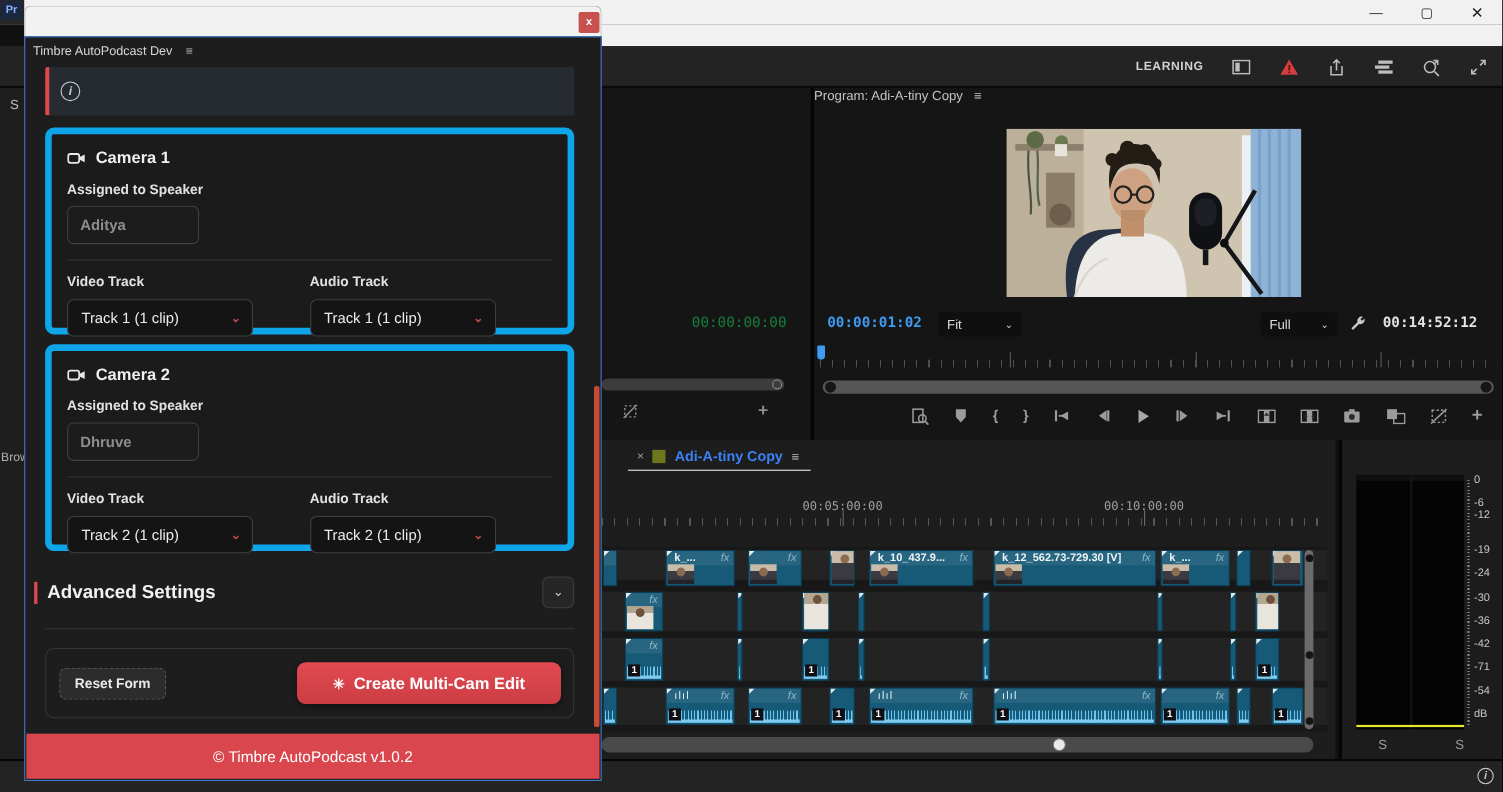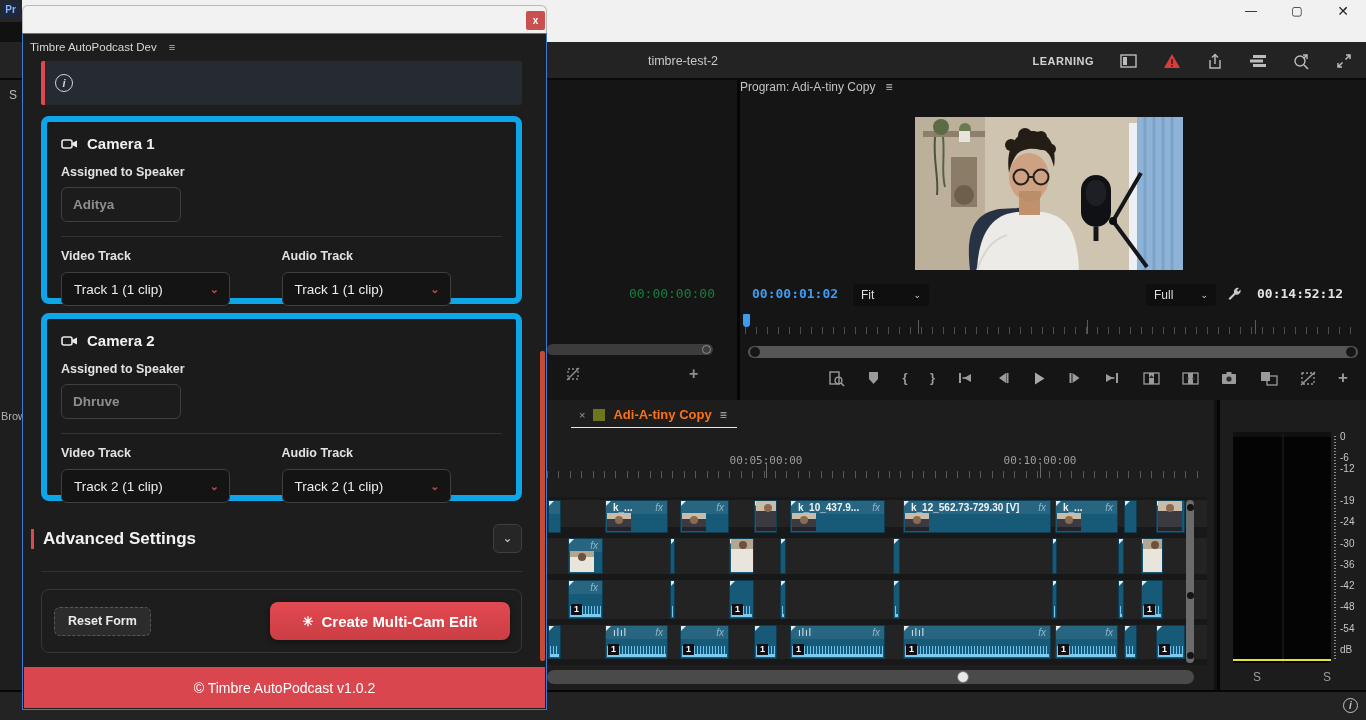--- a/index.html
+++ b/index.html
@@ -58,21 +58,21 @@
   .ticon { color:#9b9b9b; font-size:13px; font-weight:bold; line-height:16px; }
   .ticon svg { display:block; }
 
   
   .tl { left:547px; top:400px; width:667px; height:290px; background:#1d1d1d; position:absolute; }
   .tl-tabs { left:0; top:0; width:667px; height:30px; position:absolute; }
   .tab { position:absolute; left:24px; top:4px; height:24px; display:flex; align-items:center; gap:8px;
          border-bottom:1.5px solid #e6e6e6; padding:0 10px 2px 8px; }
   .tab-x { color:#9a9a9a; font-size:11px; }
   .tab-sq { width:12px; height:12px; background:#6d761d; }
-  .tab-lbl { color:#f97316; font-size:13px; font-weight:bold; }
+  .tab-lbl { color:#3b82f6; font-size:13px; font-weight:bold; }
   .tab-menu { color:#bdbdbd; font-size:12px; }
   .tl-ruler { left:0; top:38px; width:660px; height:42px; position:absolute; }
   .tl-ruler .ticks { position:absolute; left:0; bottom:2px; width:660px; height:9px;
       background:repeating-linear-gradient(90deg,#585858 0 1px,transparent 1px 11.4px);
       background-size:100% 7px; background-position:0 bottom; background-repeat:no-repeat; }
   .rlabel { position:absolute; top:16px; transform:translateX(-50%); color:#9f9f9f; font-size:11px; }
   .rtick { position:absolute; bottom:2px; width:1px; height:14px; background:#6a6a6a; }
   .tl-tracks { left:0; top:97px; width:660px; height:168px; position:absolute; background:#181818; }
   .lane { position:absolute; left:0; width:660px; background:#232323; }
   .clip { position:absolute; top:0; background:#175a78; border-radius:1px; border:1px solid #0d3c53; overflow:hidden; }
@@ -178,21 +178,20 @@
     </div>
     <span class="abs winctl" style="right:92px;">—</span>
     <span class="abs winctl" style="right:46px;">▢</span>
     <span class="abs winctl" style="right:0; font-size:14px;">✕</span>
   </div>
   <div class="abs menubar">
     <span class="abs menu-file">Fi</span>
   </div>
 
   <div class="abs app-header">
-    <div class="abs app-title">timbre-test-2</div>
     <div class="hdr-right">
       <span class="learning">LEARNING</span>
       <span class="hicon">
         <svg width="17" height="14" viewBox="0 0 17 14">
             <rect x="1" y="1" width="15" height="12" fill="none" stroke="#bdbdbd" stroke-width="1.4"></rect>
             <rect x="3" y="3" width="4" height="8" fill="#bdbdbd"></rect>
           </svg>
         </span>
       <span class="hicon">
         <svg width="18" height="16" viewBox="0 0 18 16">
@@ -638,21 +637,21 @@
     <div class="mdots"></div>
     <div id="meter-scale">
         <span class="mlabel" style="top: 31px;">0</span>
         <span class="mlabel" style="top: 52.3px;">-6</span>
         <span class="mlabel" style="top: 63px;">-12</span>
         <span class="mlabel" style="top: 94.9px;">-19</span>
         <span class="mlabel" style="top: 116.2px;">-24</span>
         <span class="mlabel" style="top: 137.5px;">-30</span>
         <span class="mlabel" style="top: 158.8px;">-36</span>
         <span class="mlabel" style="top: 180.1px;">-42</span>
-        <span class="mlabel" style="top: 201.4px;">-48</span>
+        <span class="mlabel" style="top: 201.4px;">-71</span>
         <span class="mlabel" style="top: 222.7px;">-54</span>
         <span class="mlabel" style="top: 244px;">dB</span>
       </div>
     <span class="solo" style="left:33px;">S</span>
     <span class="solo" style="left:103px;">S</span>
   </div>
 
   <div class="abs statusbar">
     <div class="abs info-i">i</div>
   </div>

